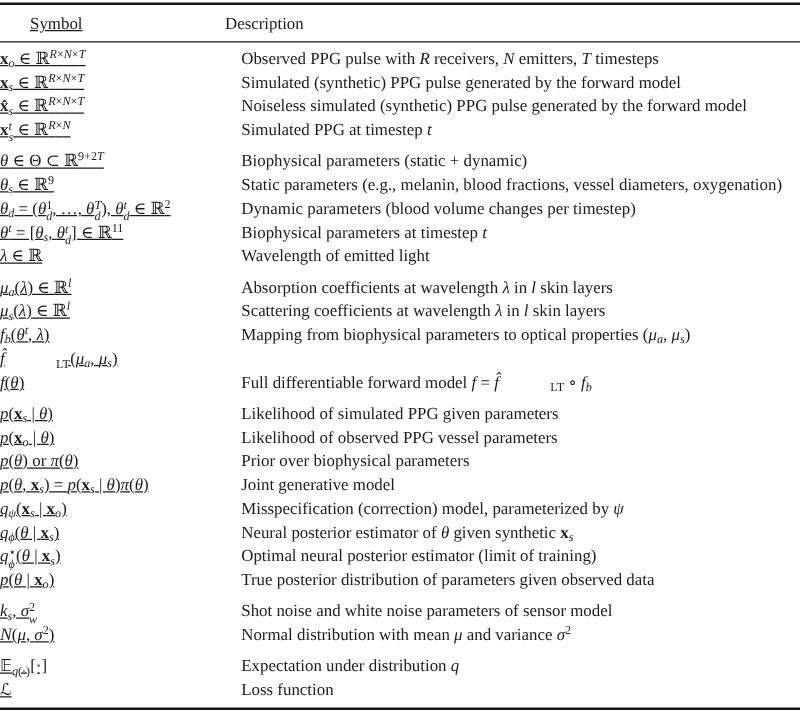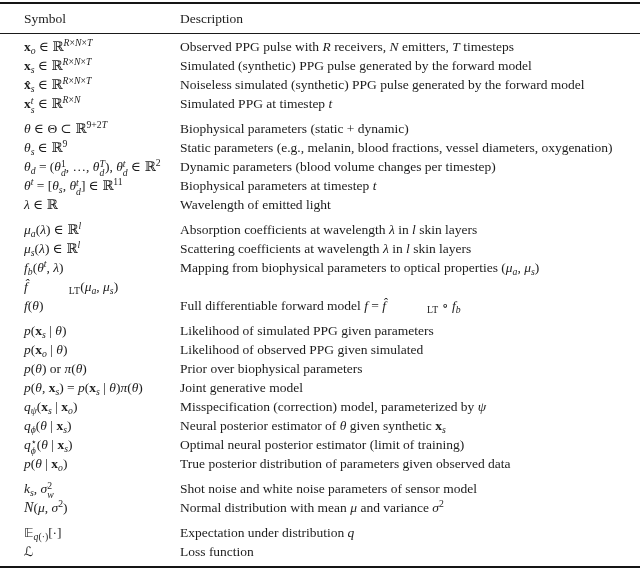--- a/index.html
+++ b/index.html
@@ -26,35 +26,36 @@
   .header-row {
     display: flex;
     align-items: baseline;
     padding: 7px 0 6px 24px;
     border-bottom: 1px solid #1a1a1a;
     line-height: 16px;
   }
   .cell-sym {
     flex: 0 0 156px;
     white-space: nowrap;
+    text-decoration: underline;
   }
   .cell-desc {
     flex: 1 1 auto;
     white-space: nowrap;
     overflow: visible;
   }
   .group { margin-top: 6px; }
   .group:first-child { margin-top: 3px; }
   .row {
     display: flex;
     align-items: baseline;
-    padding-left: 24px;
     height: 19px;
     line-height: 19px;
     white-space: nowrap;
+    gap: 37px;
   }
   i { font-style: italic; }
   b { font-weight: bold; }
   sub, sup {
     font-size: 0.72em;
     line-height: 0;
   }
   sub { vertical-align: -0.28em; }
   sup { vertical-align: 0.48em; }
   
@@ -140,21 +141,21 @@
           <div class="cell-desc">Full differentiable forward model <i>f</i> = <i>f̂</i><sub class="sc">LT</sub> ∘ <i>f</i><sub><i>b</i></sub></div>
         </div>
       </div>
       <div class="group">
         <div class="row">
           <div class="cell-sym"><i>p</i>(<b>x</b><sub><i>s</i></sub> | <i>θ</i>)</div>
           <div class="cell-desc">Likelihood of simulated PPG given parameters</div>
         </div>
         <div class="row">
           <div class="cell-sym"><i>p</i>(<b>x</b><sub><i>o</i></sub> | <i>θ</i>)</div>
-          <div class="cell-desc">Likelihood of observed PPG given simulated</div>
+          <div class="cell-desc">Likelihood of observed PPG vessel parameters</div>
         </div>
         <div class="row">
           <div class="cell-sym"><i>p</i>(<i>θ</i>) or <i>π</i>(<i>θ</i>)</div>
           <div class="cell-desc">Prior over biophysical parameters</div>
         </div>
         <div class="row">
           <div class="cell-sym"><i>p</i>(<i>θ</i>, <b>x</b><sub><i>s</i></sub>) = <i>p</i>(<b>x</b><sub><i>s</i></sub> | <i>θ</i>)<i>π</i>(<i>θ</i>)</div>
           <div class="cell-desc">Joint generative model</div>
         </div>
         <div class="row">

